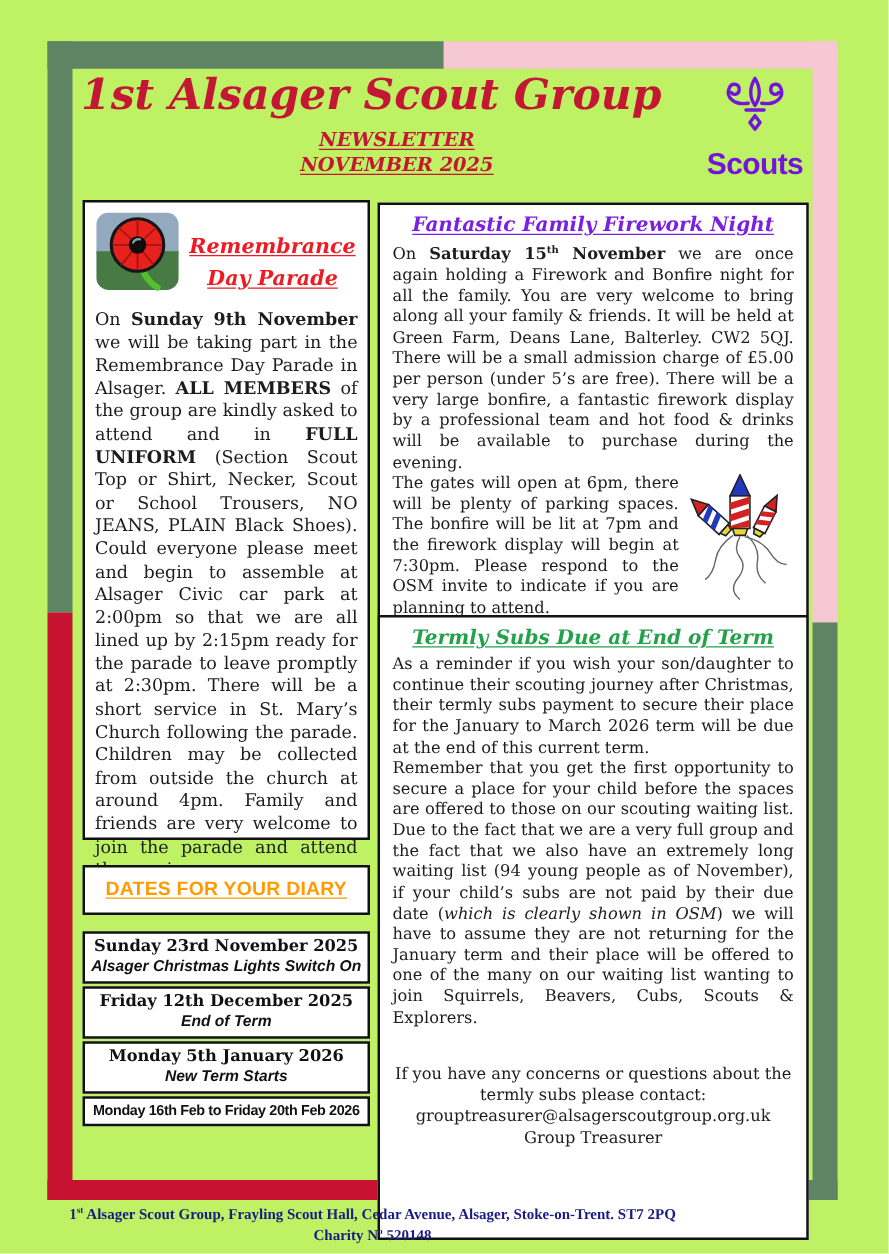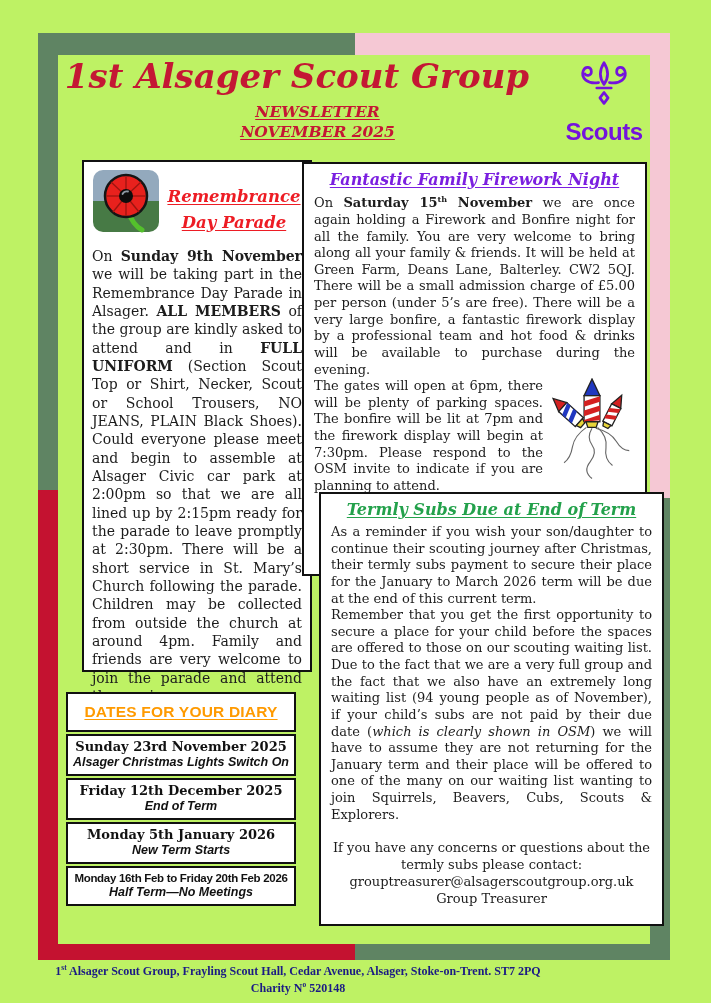--- a/index.html
+++ b/index.html
@@ -27,56 +27,56 @@
   #newsletter-lines div{text-decoration:underline;text-underline-offset:2px;}
   #logo-block{position:absolute;left:560px;top:60px;width:88px;text-align:center;}
   #logo-wordmark{font-family:"Liberation Sans",sans-serif;font-weight:bold;font-size:24px;
                  color:#7413dc;letter-spacing:-0.5px;margin-top:-2px;}
 
   
   .nbox{position:absolute;border:2px solid #111;box-sizing:border-box;background:#fff;}
   .just{text-align:justify;}
 
   
-  #box-remembrance{left:66px;top:160px;width:230px;height:512px;padding:6px 8px;margin-left:16px;}
+  #box-remembrance{left:66px;top:160px;width:230px;height:512px;padding:6px 8px;}
   #remembrance-top{display:flex;align-items:flex-start;}
   #poppy-wrap{flex:none;width:74px;}
   #remembrance-heading{flex:1;text-align:center;padding-top:16px;
      font-size:16.5px;font-weight:bold;font-style:italic;color:#ed1c24;line-height:1.55;}
   #remembrance-heading div{text-decoration:underline;text-underline-offset:2px;}
   #remembrance-body{margin:7px 0 0 0;font-size:14px;line-height:1.31;}
   .bold{font-weight:bold;}
   .ital{font-style:italic;}
   .sup{vertical-align:super;font-size:0.62em;}
 
   
   #box-diary{position:absolute;left:66px;top:692px;width:230px;}
   .dcell{border:2px solid #111;box-sizing:border-box;background:#fff;text-align:center;}
-  #diary-heading{padding:9px 2px;margin-bottom:2px;
+  #diary-heading{padding:9px 2px;margin-bottom:13px;
      font-family:"Liberation Sans",sans-serif;font-weight:bold;font-size:15.5px;color:#ff9a00;
      text-decoration:underline;text-underline-offset:2px;letter-spacing:0.2px;}
   .drow{padding:3px 2px;margin-bottom:2px;}
   .ddate{font-size:13px;font-weight:bold;color:#111;line-height:1.25;}
   .devent{font-family:"Liberation Sans",sans-serif;font-style:italic;font-weight:bold;
           font-size:12.5px;line-height:1.25;color:#111;}
   .drow.sansdate .ddate{font-family:"Liberation Sans",sans-serif;font-size:11.5px;
           letter-spacing:-0.3px;white-space:nowrap;}
 
   
   #box-firework{left:302px;top:162px;width:345px;height:414px;padding:4px 10px 4px;}
   .boxhead{text-align:center;font-weight:bold;font-style:italic;font-size:16px;
            text-decoration:underline;text-underline-offset:2px;margin:2px 0 5px;}
   #firework-heading{color:#7b1fe0;}
   .rbody{font-size:13px;line-height:1.28;margin:0;}
   #rockets-wrap{float:right;width:86px;margin:0 0 0 6px;}
 
   
-  #box-subs{left:319px;top:492px;width:345px;height:434px;padding:4px 10px;}
+  #box-subs{left:302px;top:492px;width:345px;height:500px;padding:4px 10px;}
   #subs-heading{color:#23a14b;}
-  #subs-contact{text-align:center;margin-top:17px;font-size:13px;line-height:1.3;}
+  #subs-contact{text-align:center;margin-top:29px;font-size:13px;line-height:1.3;}
   #subs-email{color:inherit;text-decoration:none;cursor:pointer;}
 
   
   #footer{position:absolute;left:0;top:963px;width:596px;text-align:center;
           font-family:"Liberation Serif",serif;font-weight:bold;font-size:12px;
           color:#1b1b84;line-height:1.3;}
 </style>
 </head>
 <body>
 
@@ -158,21 +158,20 @@
     <div class="dcell drow">
       <div class="ddate">Friday 12th December 2025</div>
       <div class="devent">End of Term</div>
     </div>
     <div class="dcell drow">
       <div class="ddate">Monday 5th January 2026</div>
       <div class="devent">New Term Starts</div>
     </div>
     <div class="dcell drow sansdate">
       <div class="ddate">Monday 16th Feb to Friday 20th Feb 2026</div>
-      <div class="devent">Half Term—No Meetings</div>
     </div>
   </div>
 
   <div class="nbox" id="box-firework">
     <div class="boxhead" id="firework-heading">Fantastic Family Firework Night</div>
     <p class="rbody just"><span>On </span><span class="bold">Saturday 15</span><span class="bold sup">th</span><span class="bold"> November</span><span>  we are once again holding a Firework and Bonfire night for all the family.  You are very welcome to bring along all your family &amp; friends.  It will be held at Green Farm, Deans Lane, Balterley. CW2 5QJ.  There will be a small admission charge of £5.00 per person (under 5’s are free).  There will be a very large bonfire, a fantastic firework display by a professional team and hot food &amp; drinks will be available to purchase during the evening.  </span></p>
     <div>
       <div id="rockets-wrap">
         <svg width="86" height="108" viewBox="0 0 92 116">
           <g stroke="#222" stroke-width="1.4">

